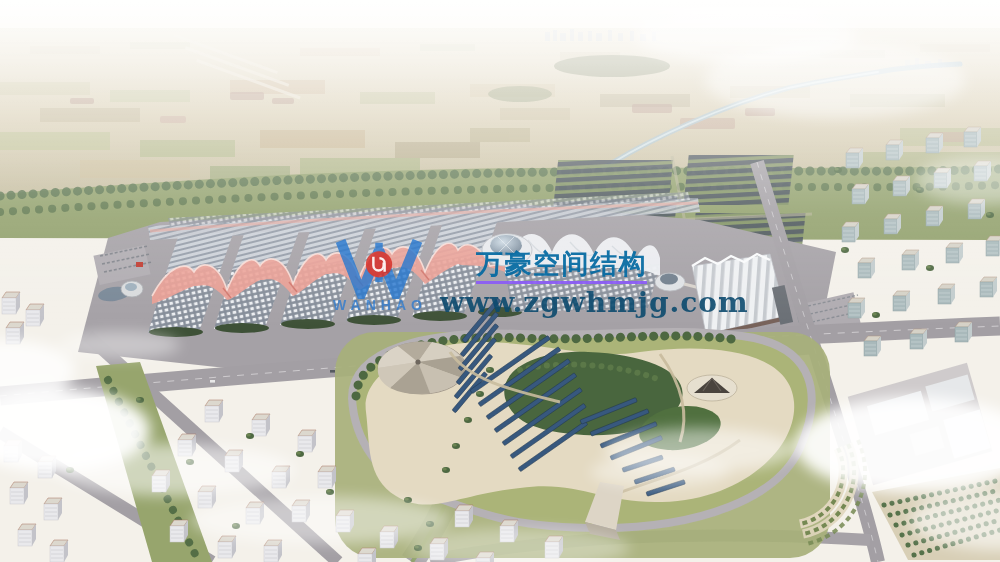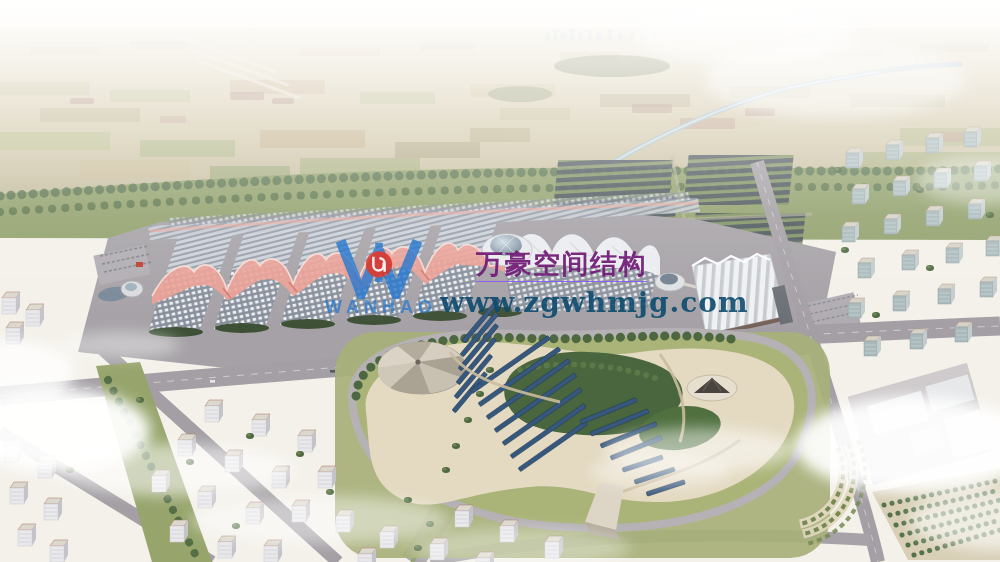--- a/index.html
+++ b/index.html
@@ -3,25 +3,25 @@
 <meta charset="utf-8">
 <style>
   html,body{margin:0;padding:0;background:#dcd8cf;}
   .stage{position:relative;width:1000px;height:562px;overflow:hidden;
          background:#f4f1ea;font-family:"Liberation Sans",sans-serif;}
   .stage svg{position:absolute;left:0;top:0;}
   .watermark{position:absolute;left:0;top:0;width:1000px;height:562px;pointer-events:none;}
   .wm-logo{position:absolute;left:331px;top:239px;width:96px;height:78px;}
   .wm-logo-mark{position:absolute;left:0;top:0;width:96px;height:60px;opacity:.82;}
   .wm-logo-text{position:absolute;left:-6px;top:58px;width:110px;text-align:center;
-      font-size:18px;font-weight:bold;color:#2a79cf;letter-spacing:5px;opacity:.75;
+      font-size:14px;font-weight:bold;color:#2a79cf;letter-spacing:5px;opacity:.75;
       font-family:"Liberation Sans",sans-serif;white-space:nowrap;}
   .wm-title{position:absolute;left:476px;top:250px;font-size:27px;font-weight:bold;
-      color:#701a75;letter-spacing:1.5px;line-height:1.05;opacity:.93;
-      border-bottom:1px solid #8b5cf6;padding-bottom:3px;
+      color:#0369a1;letter-spacing:1.5px;line-height:1.05;opacity:.93;
+      border-bottom:3px solid #8b5cf6;padding-bottom:3px;
       font-family:"DejaVu Sans",sans-serif;white-space:nowrap;}
   .wm-url{position:absolute;left:440px;top:286px;font-size:28px;font-weight:bold;
       color:#0c4a6e;letter-spacing:1px;opacity:.9;
       font-family:"DejaVu Serif",serif;white-space:nowrap;}
 </style>
 </head>
 <body>
 
 <div class="stage">
 <svg width="1000" height="562" viewBox="0 0 1000 562" xmlns="http://www.w3.org/2000/svg">

